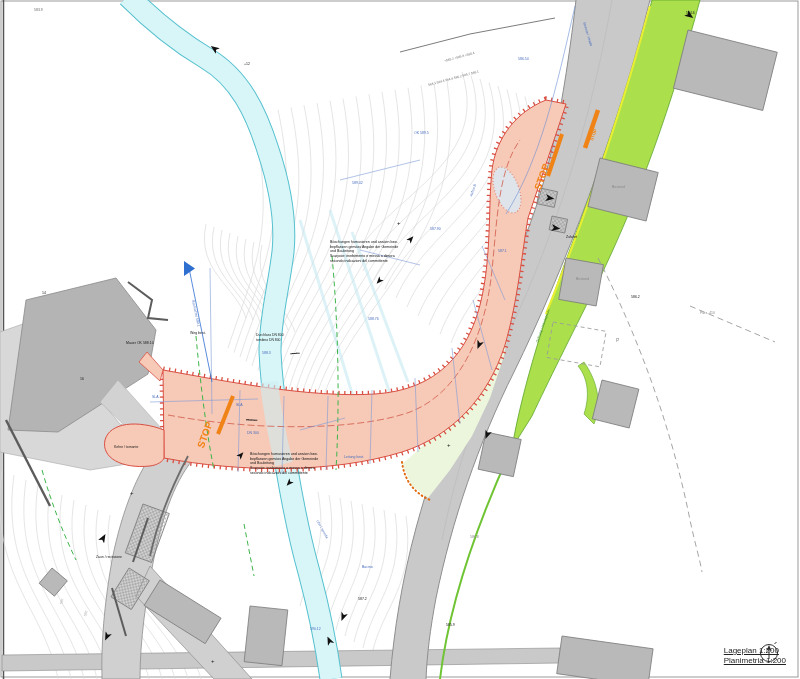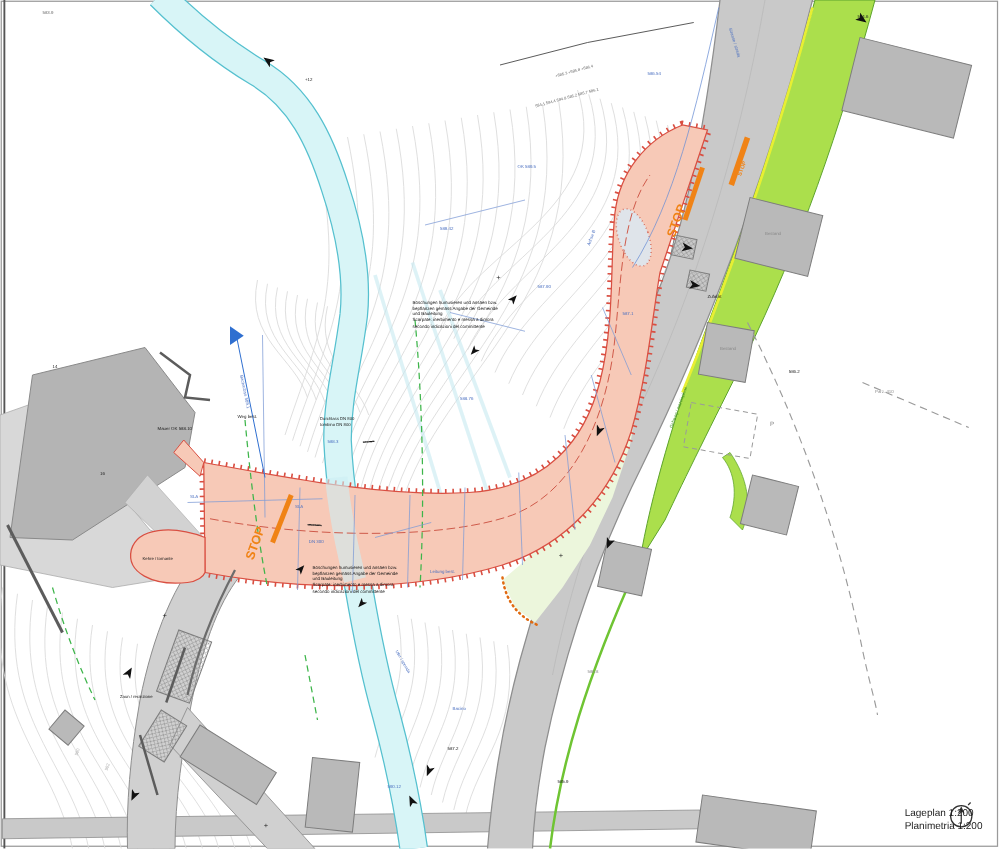--- a/index.html
+++ b/index.html
@@ -5,21 +5,21 @@
   html,body{margin:0;padding:0;background:#ffffff;}
   .sheet{position:relative;width:800px;height:679px;background:#fff;overflow:hidden;
          font-family:"Liberation Sans",sans-serif;}
   .sheet svg{position:absolute;left:0;top:0;}
   #labels-layer{position:absolute;left:0;top:0;width:800px;height:679px;pointer-events:none;}
   .map-label{position:absolute;white-space:nowrap;transform-origin:0 0;line-height:1;}
   .note-block{position:absolute;width:96px;font-size:3.6px;line-height:4.7px;color:#111;
               white-space:pre-line;transform-origin:0 0;}
   .title-block{position:absolute;right:14px;bottom:14px;display:flex;align-items:center;gap:10px;}
   .title-lines{display:flex;flex-direction:column;gap:1px;}
-  .title-lines span{font-size:8px;color:#222;}
+  .title-lines span{font-size:8px;color:#222;text-decoration:underline;}
 </style>
 </head>
 <body>
 
 <div class="sheet">
 
 <svg width="800" height="679" viewBox="0 0 800 679">
 
   <defs>
     <pattern id="xh" width="4" height="4" patternUnits="userSpaceOnUse">

